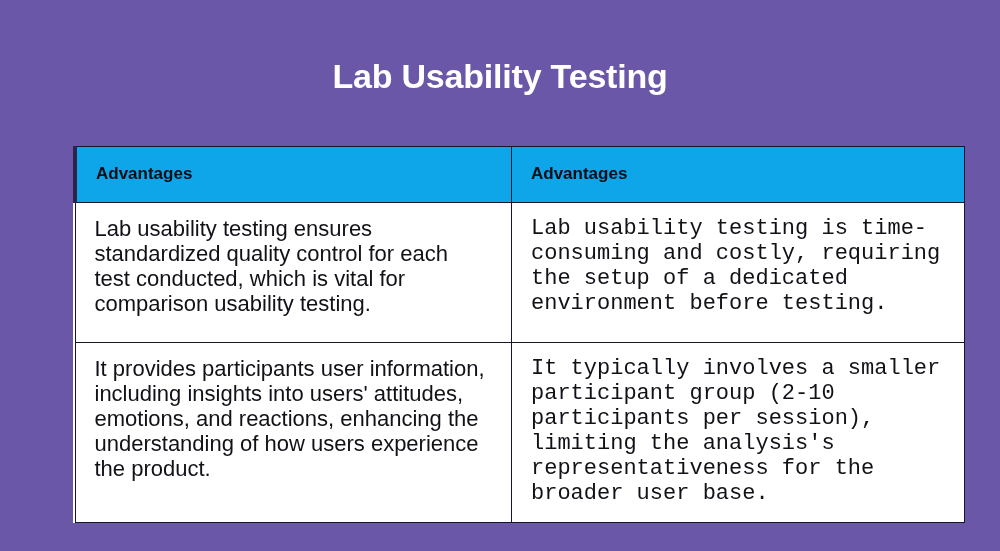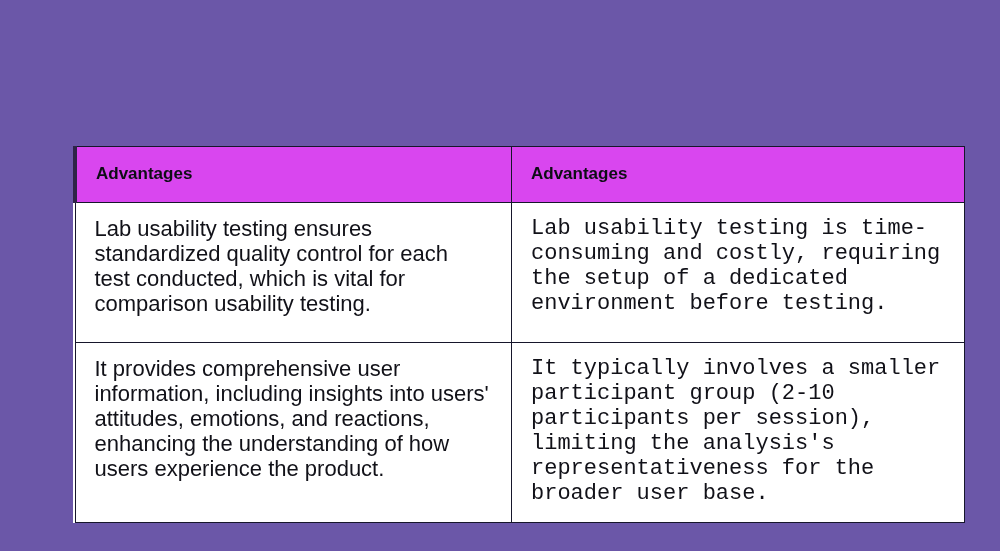--- a/index.html
+++ b/index.html
@@ -43,21 +43,21 @@
     table-layout: fixed;
     background: #ffffff;
   }
   table.comparison th,
   table.comparison td {
     border: 1px solid #16162b;
     vertical-align: top;
     text-align: left;
   }
   table.comparison th {
-    background: #d946ef;
+    background: #0ea5e9;
     color: #0d0d14;
     font-size: 17px;
     font-weight: bold;
     padding: 17px 0 18px 19px;
     height: 18px;
   }
   table.comparison th.col-adv {
     border-left: 4px solid #2e2448;
     width: 415px;
   }
@@ -79,35 +79,36 @@
     font-family: Liberation Mono, monospace;
   }
   tr.row-1 td { height: 110px; }
   tr.row-2 td { height: 130px; }
 </style>
 </head>
 <body>
 
 <div class="slide">
 
+  <div class="title">Lab Usability Testing</div>
 
   <div class="table-wrap">
     <table class="comparison">
       <thead>
         <tr>
           <th class="col-adv">Advantages</th>
           <th class="col-draw">Advantages</th>
         </tr>
       </thead>
       <tbody>
         <tr class="row-1">
           <td class="cell-left">Lab usability testing ensures standardized quality control for each test conducted, which is vital for comparison usability testing.</td>
           <td class="cell-right">Lab usability testing is time-consuming and costly, requiring the setup of a dedicated environment before testing.</td>
         </tr>
         <tr class="row-2">
-          <td class="cell-left">It provides comprehensive user information, including insights into users' attitudes, emotions, and reactions, enhancing the understanding of how users experience the product.</td>
+          <td class="cell-left">It provides participants user information, including insights into users' attitudes, emotions, and reactions, enhancing the understanding of how users experience the product.</td>
           <td class="cell-right">It typically involves a smaller participant group (2-10 participants per session), limiting the analysis's representativeness for the broader user base.</td>
         </tr>
       </tbody>
     </table>
   </div>
 
 </div>
 
 </body></html>

